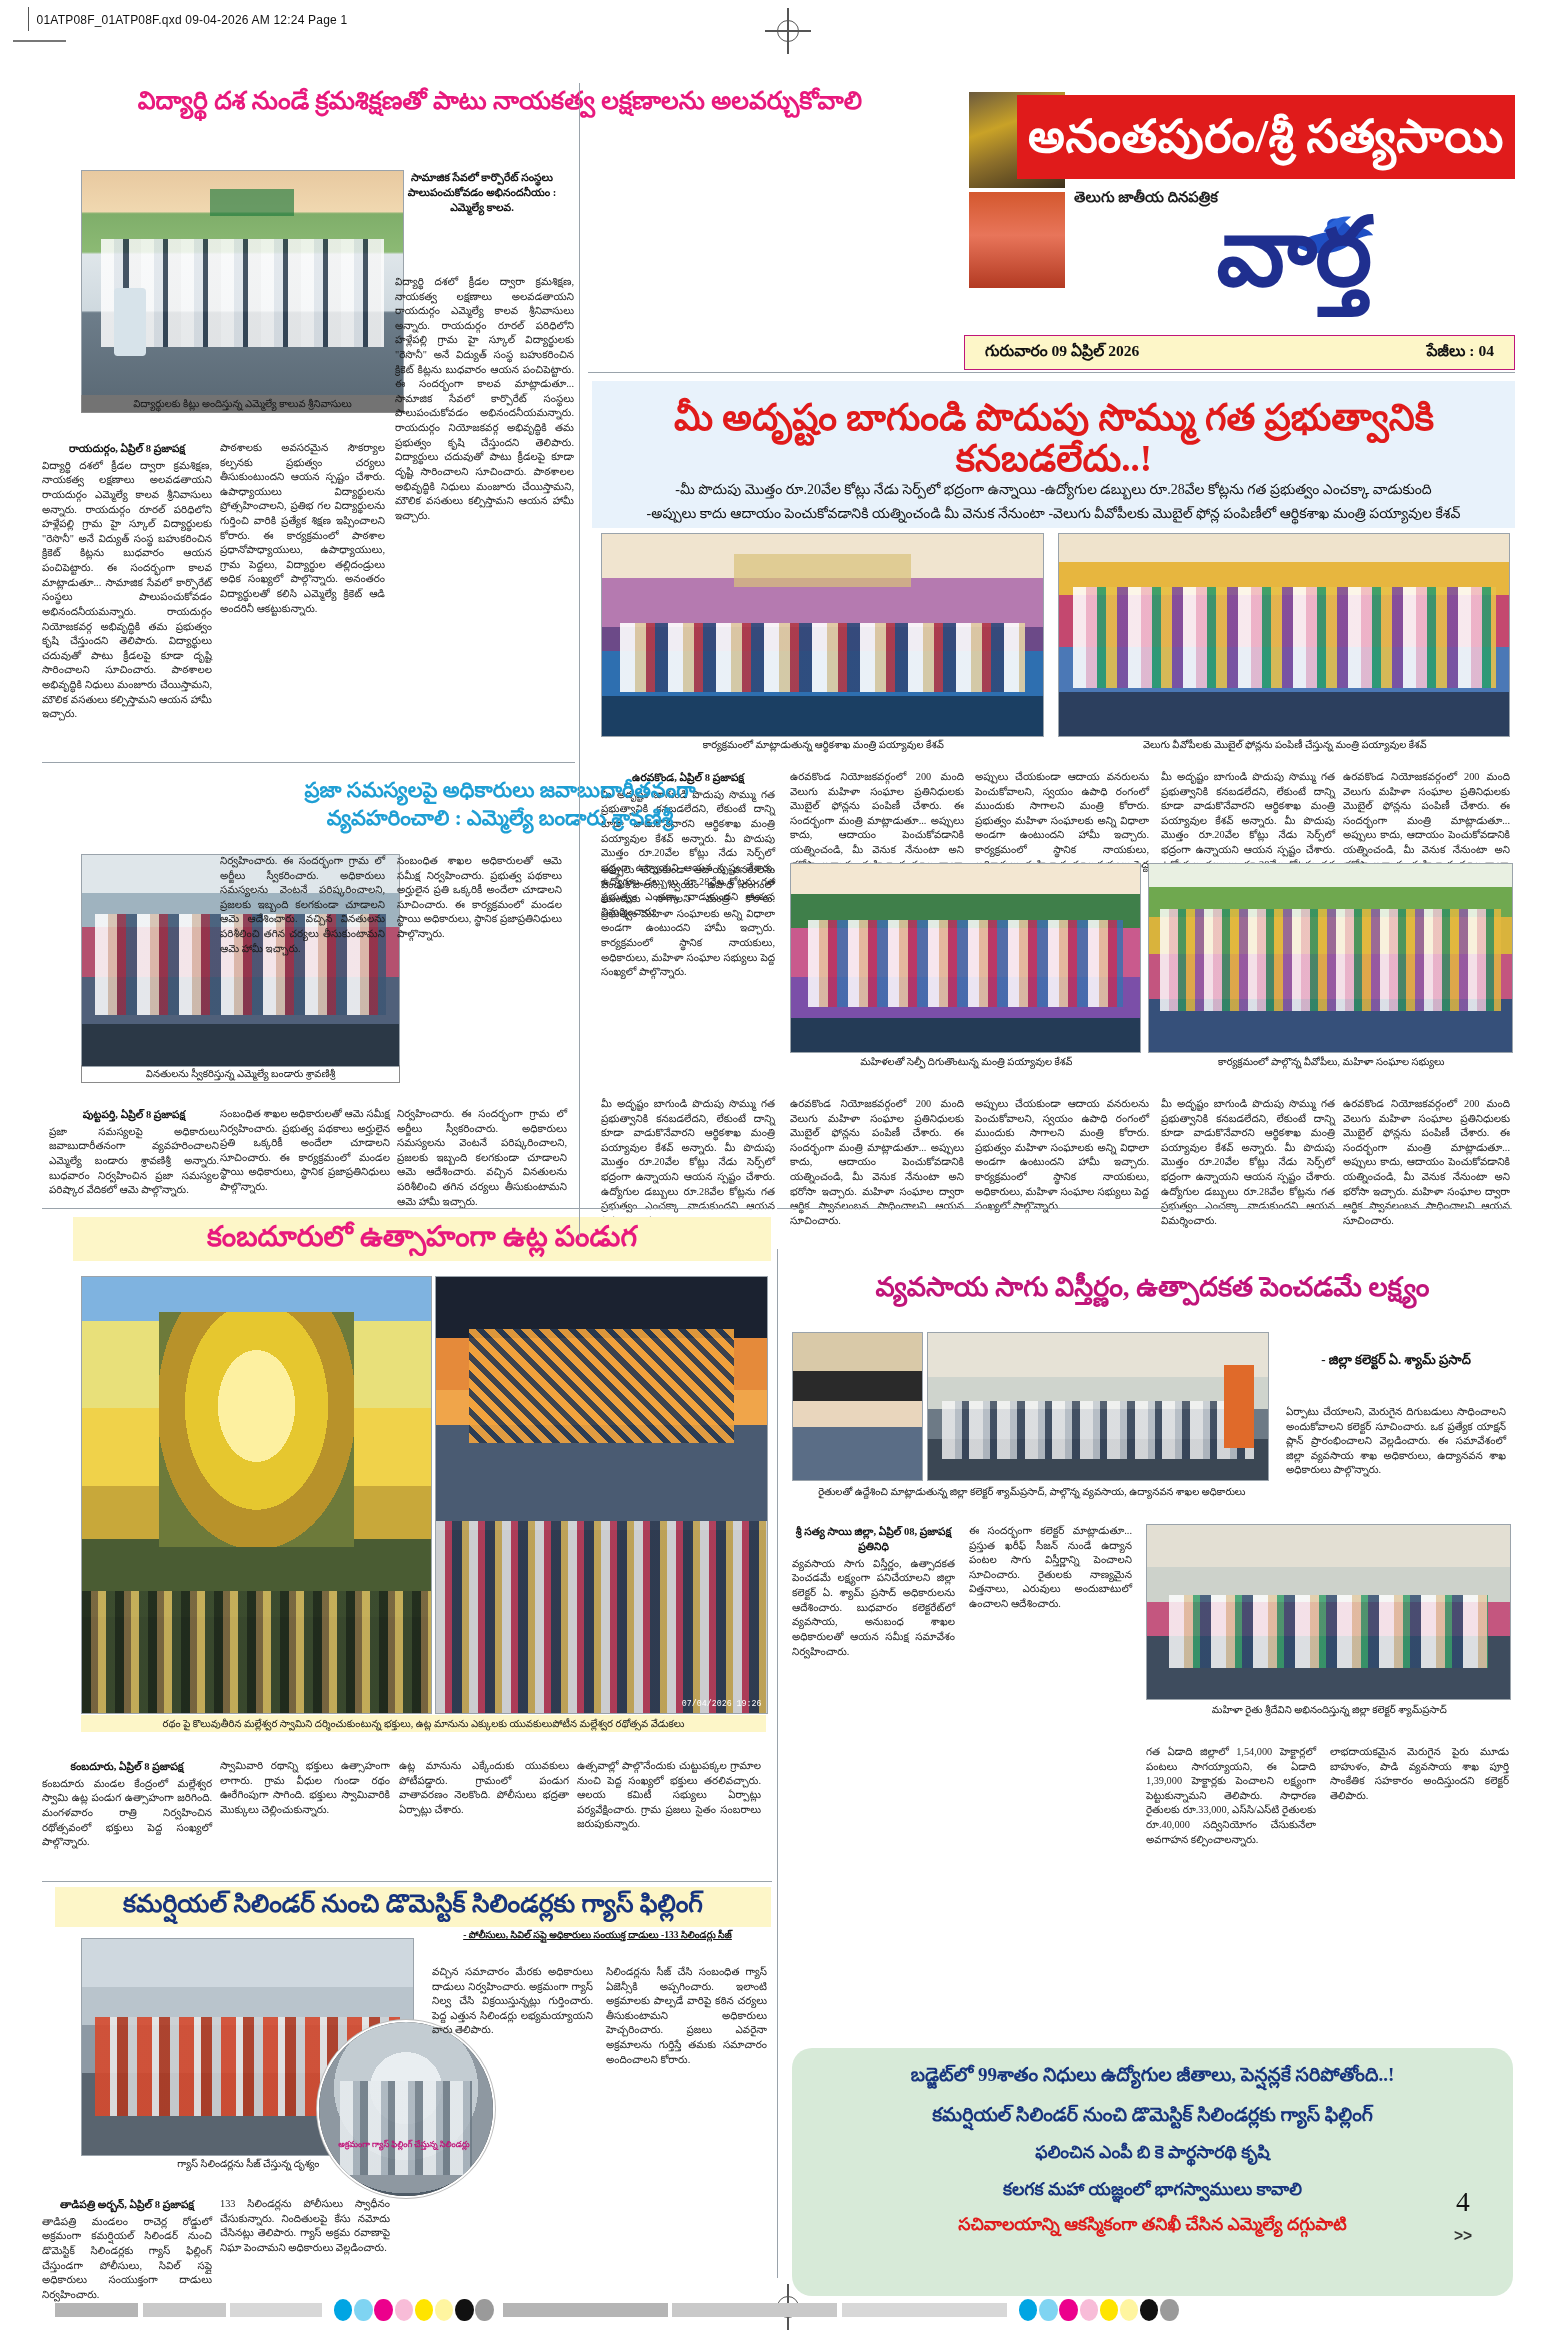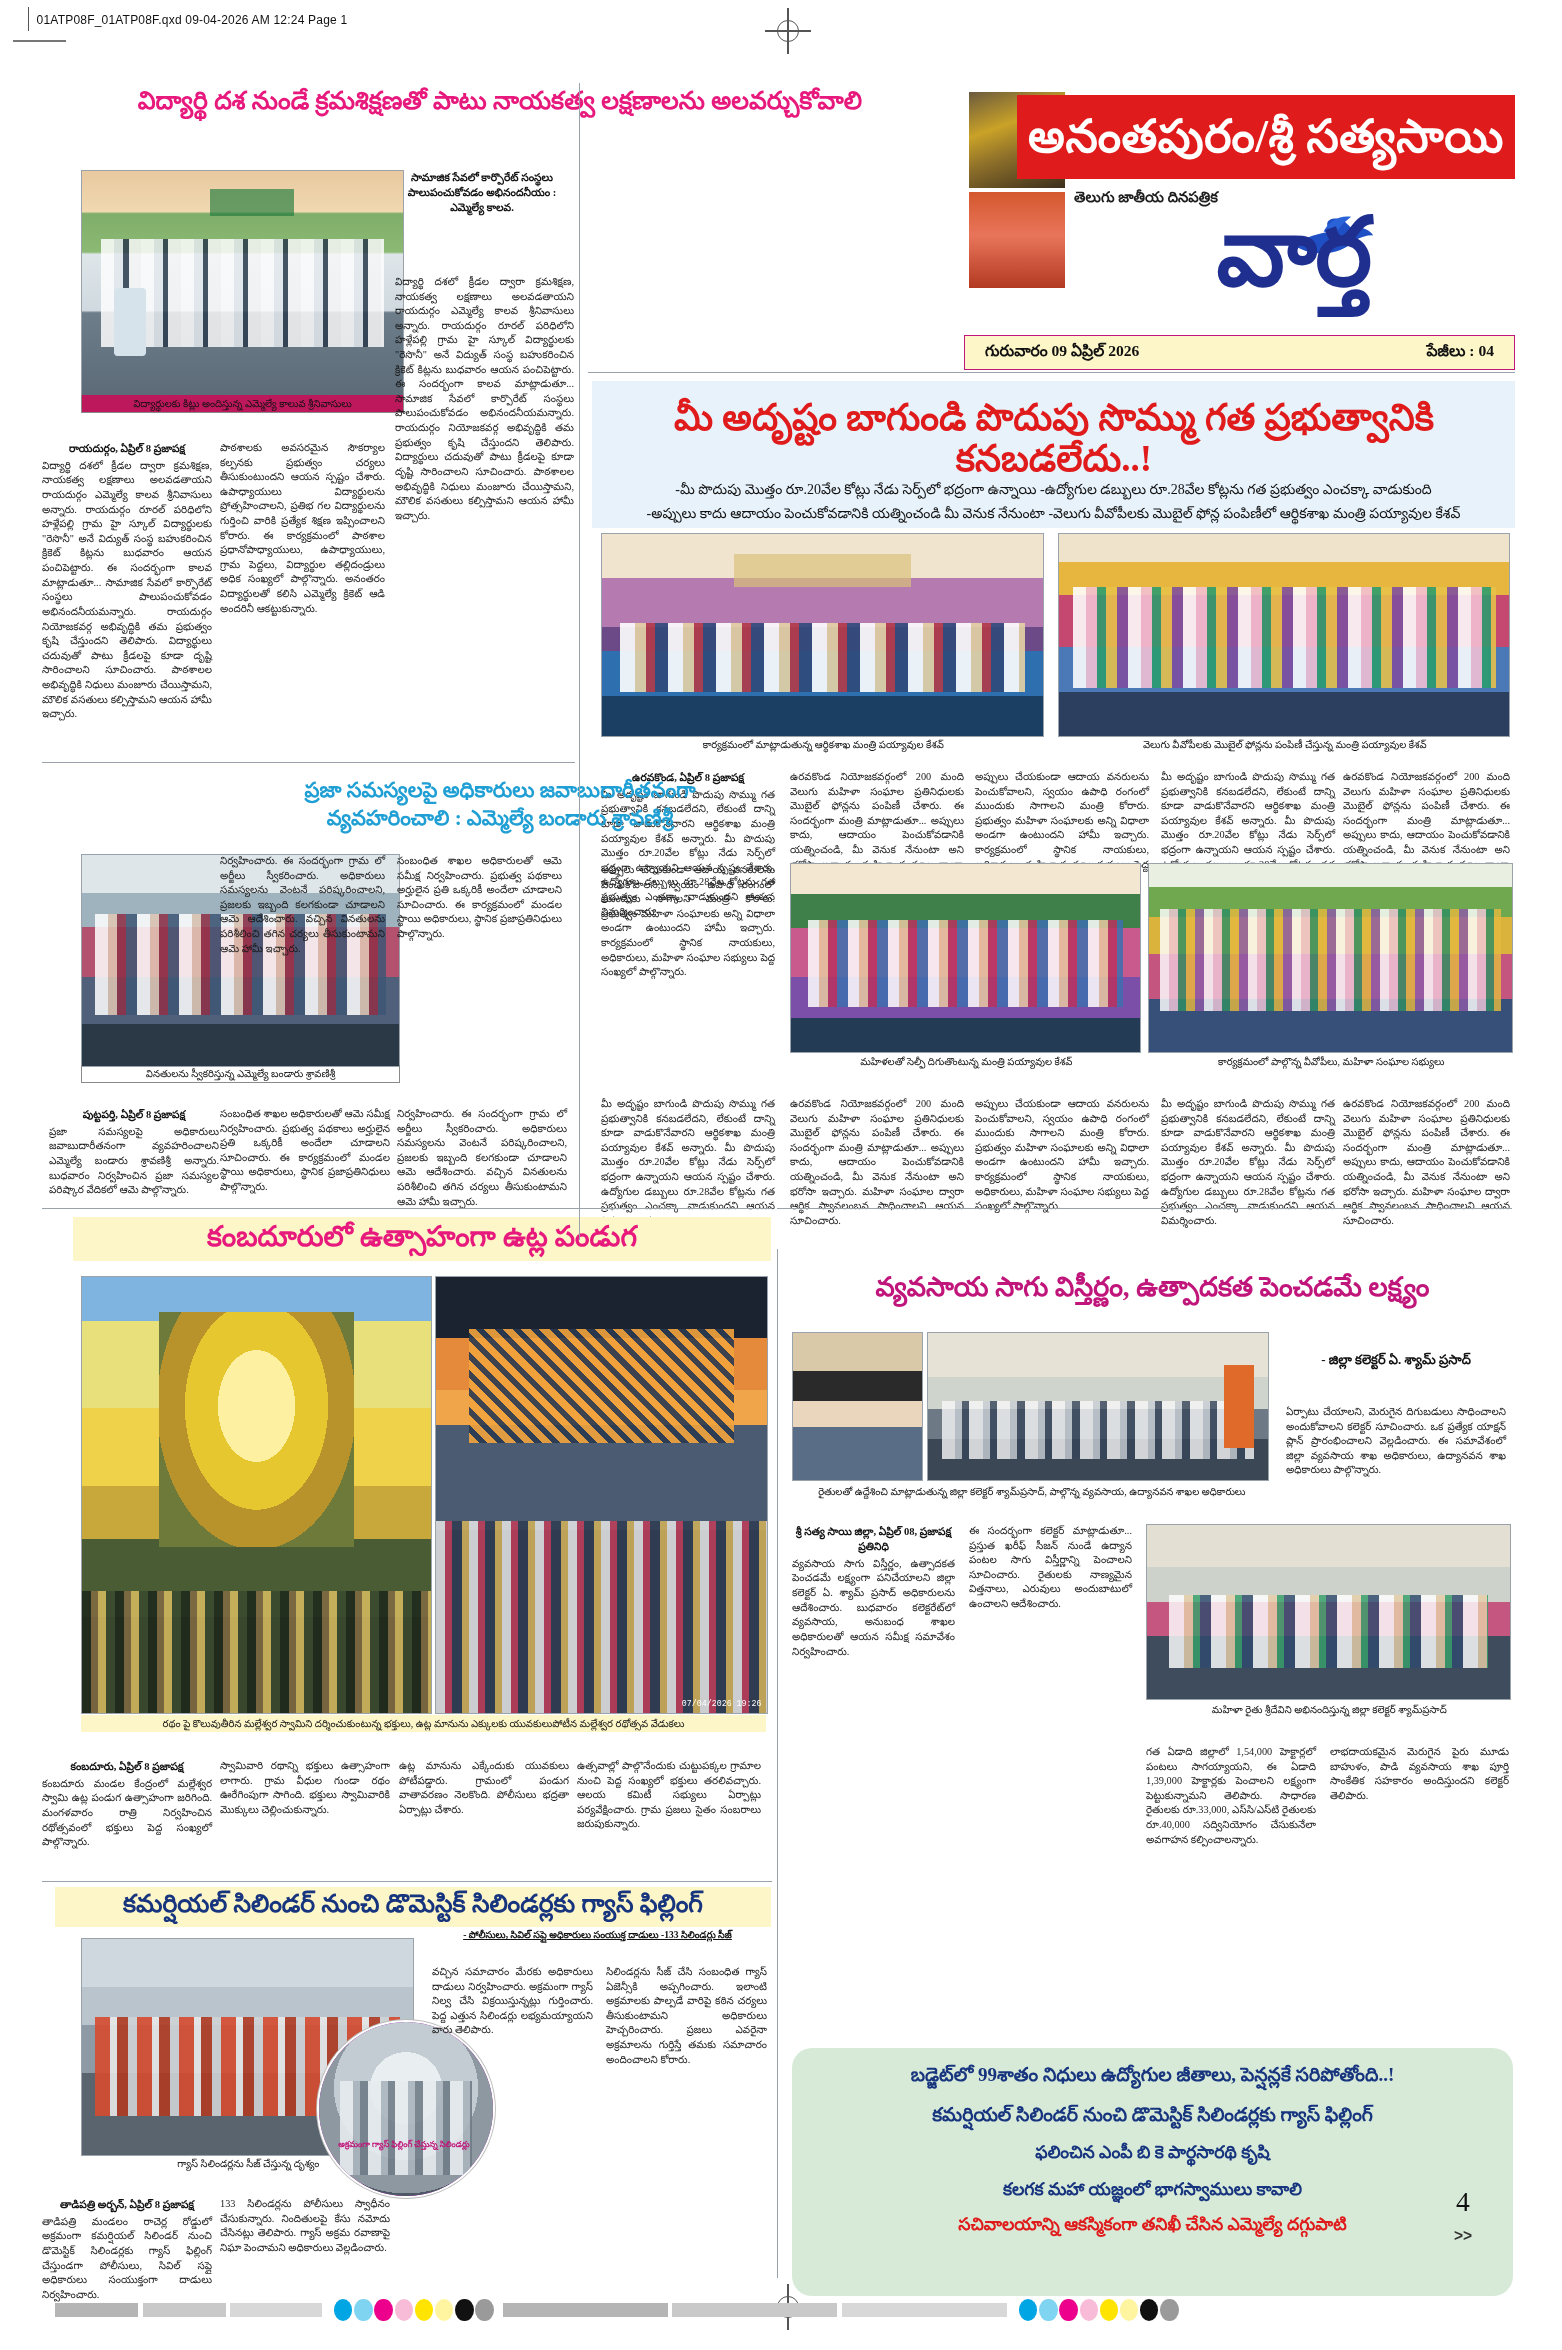--- a/index.html
+++ b/index.html
@@ -14,21 +14,21 @@
   .crop-mid-top:after{content:"";position:absolute;left:-13px;top:9.2px;width:46px;height:1.4px;background:#555;}
   .crop-mid-top:before{content:"";position:absolute;top:-13px;left:9.2px;height:46px;width:1.4px;background:#555;}
   .crop-mid-bot{position:absolute;left:777px;top:2296px;width:20px;height:20px;border:1.4px solid #555;border-radius:50%;}
   .crop-mid-bot:after{content:"";position:absolute;left:-13px;top:9.2px;width:46px;height:1.4px;background:#555;}
   .crop-mid-bot:before{content:"";position:absolute;top:-13px;left:9.2px;height:46px;width:1.4px;background:#555;}
   .body-col{font-size:10.3px;line-height:1.42;text-align:justify;color:#1a1a1a;
             font-family:"Liberation Serif",serif;}
   .body-col p{margin:0 0 3.7px 0;}
   .cap{font-size:10px;text-align:center;color:#111;font-family:"Liberation Serif",serif;
        padding:2.8px 1.8px 1.8px;line-height:1.25;}
-  .photo{background:#a21caf;position:relative;overflow:hidden;border:0.9px solid #9aa3ab;}
+  .photo{background:#404040;position:relative;overflow:hidden;border:0.9px solid #9aa3ab;}
   .photo .ph{position:absolute;inset:0;}
 
   
   .masthead{position:absolute;left:964px;top:51px;width:551px;height:257px;}
   .mh-red{position:absolute;left:53px;top:44px;right:0;height:84px;background:#e01b1b;}
   .mh-red span{display:block;color:#fff;font-size:46px;font-weight:bold;line-height:84px;
                text-align:center;font-family:"Liberation Serif",serif;letter-spacing:0.5px;}
   .mh-pic1{position:absolute;left:3.7px;top:40px;width:96px;height:96px;border:1.8px solid #fff;
            background:linear-gradient(160deg,#6b5a3e,#c9a227 35%,#8d6f2a 60%,#3b2f1c);}
   .mh-pic2{position:absolute;left:3.7px;top:140px;width:96px;height:96px;border:1.8px solid #fff;
@@ -48,21 +48,21 @@
   
   .hl-pink{color:#e8197d;font-weight:bold;text-align:center;font-family:"Liberation Serif",serif;}
   .hl-blue{color:#1f9fd4;font-weight:bold;text-align:center;font-family:"Liberation Serif",serif;}
   .hl-red{color:#e01b1b;font-weight:bold;text-align:center;font-family:"Liberation Serif",serif;}
   .hl-magenta{color:#c0157a;font-weight:bold;text-align:center;font-family:"Liberation Serif",serif;}
   .hl-navy{color:#17347e;font-weight:bold;text-align:center;font-family:"Liberation Serif",serif;}
 
   #topleft-head{position:absolute;left:41px;top:87px;width:918px;font-size:25px;}
   .tl-photo{position:absolute;left:81px;top:170px;width:321px;height:225px;}
   .tl-cap{position:absolute;left:81px;top:395px;width:321px;border:0.9px solid #8a8a8a;border-top:none;
-          background:#be185d;}
+          background:#737373;}
   .tl-col1{position:absolute;left:42px;top:441px;width:170px;}
   .tl-col2{position:absolute;left:220px;top:170px;width:165px;}
   .tl-col3{position:absolute;left:395px;top:170px;width:165px;}
   .tl-lead{position:absolute;left:395px;top:170px;width:174px;font-size:10.7px;text-align:center;
            font-weight:bold;color:#111;font-family:"Liberation Serif",serif;line-height:1.4;}
 
   
   .mainband{position:absolute;left:592px;top:381px;width:923px;height:147px;background:#e8f2fb;}
   #main-head{position:absolute;left:597px;top:397px;width:914px;font-size:37px;line-height:1.12;}
   .main-subs{position:absolute;left:601px;top:478px;width:905px;text-align:center;}

